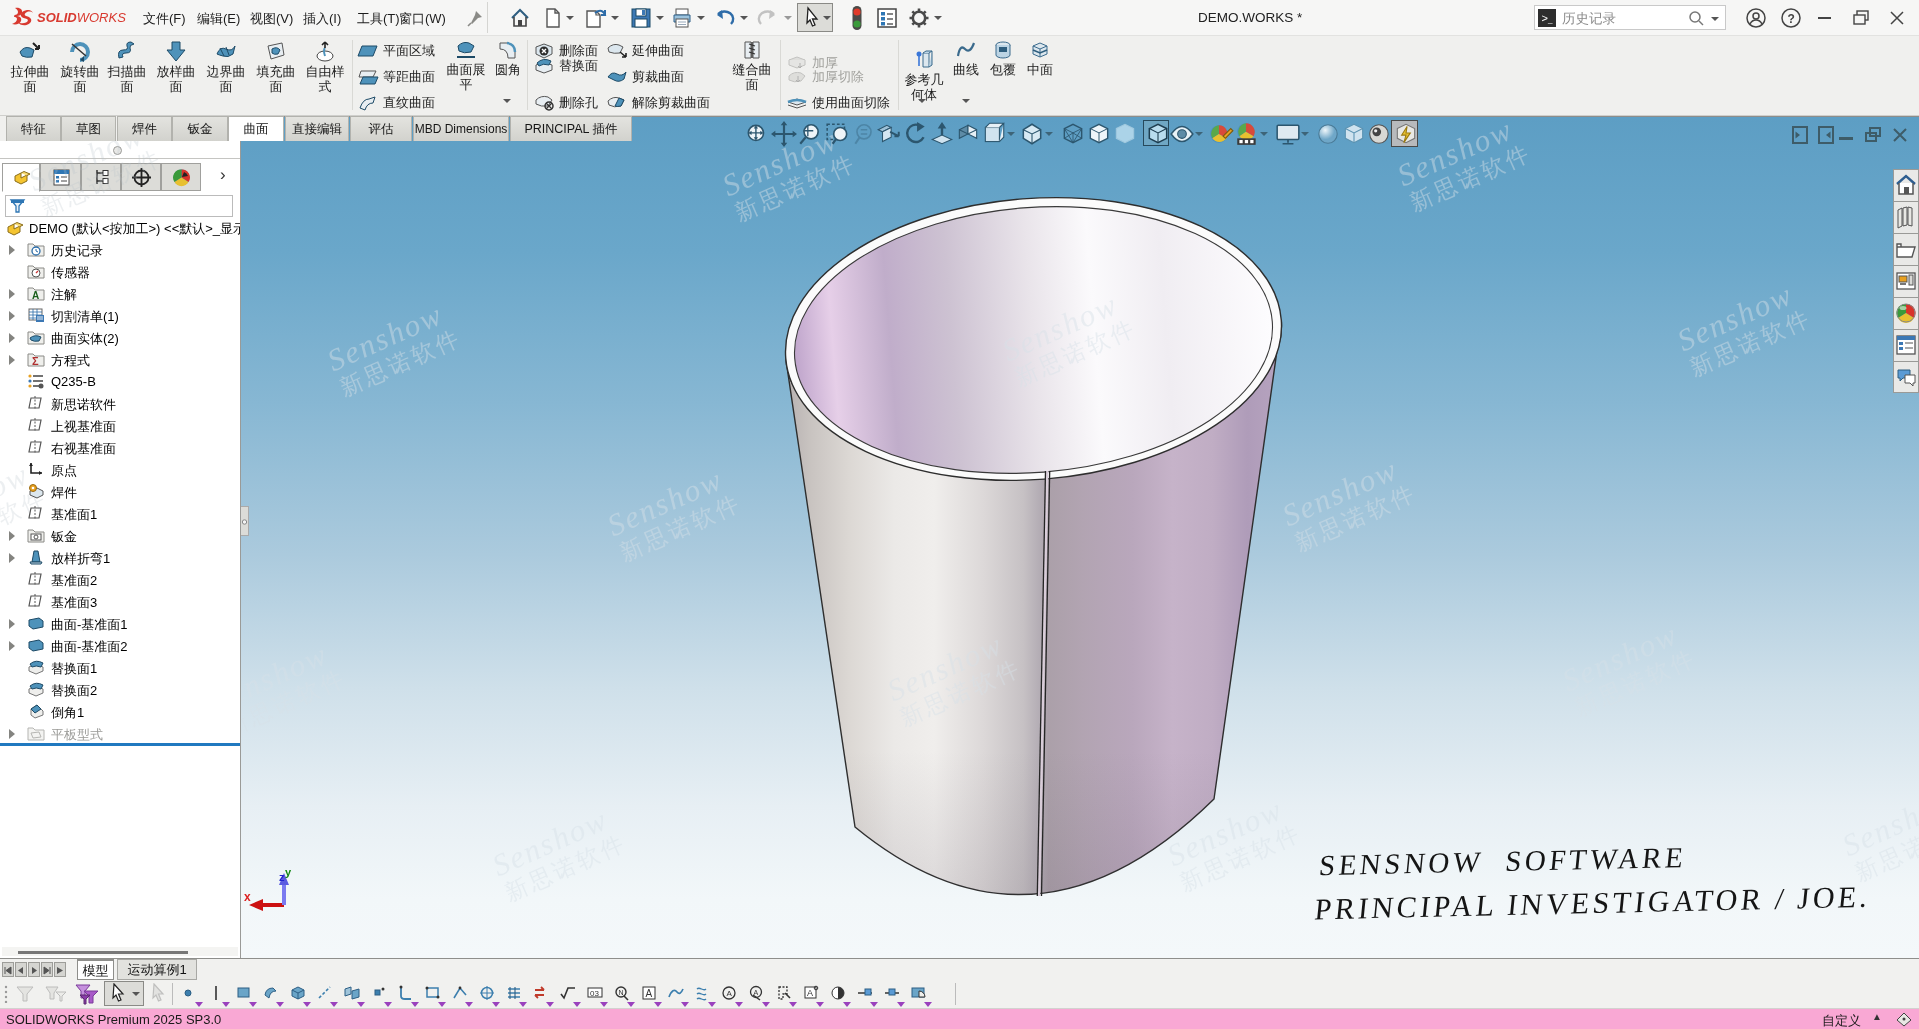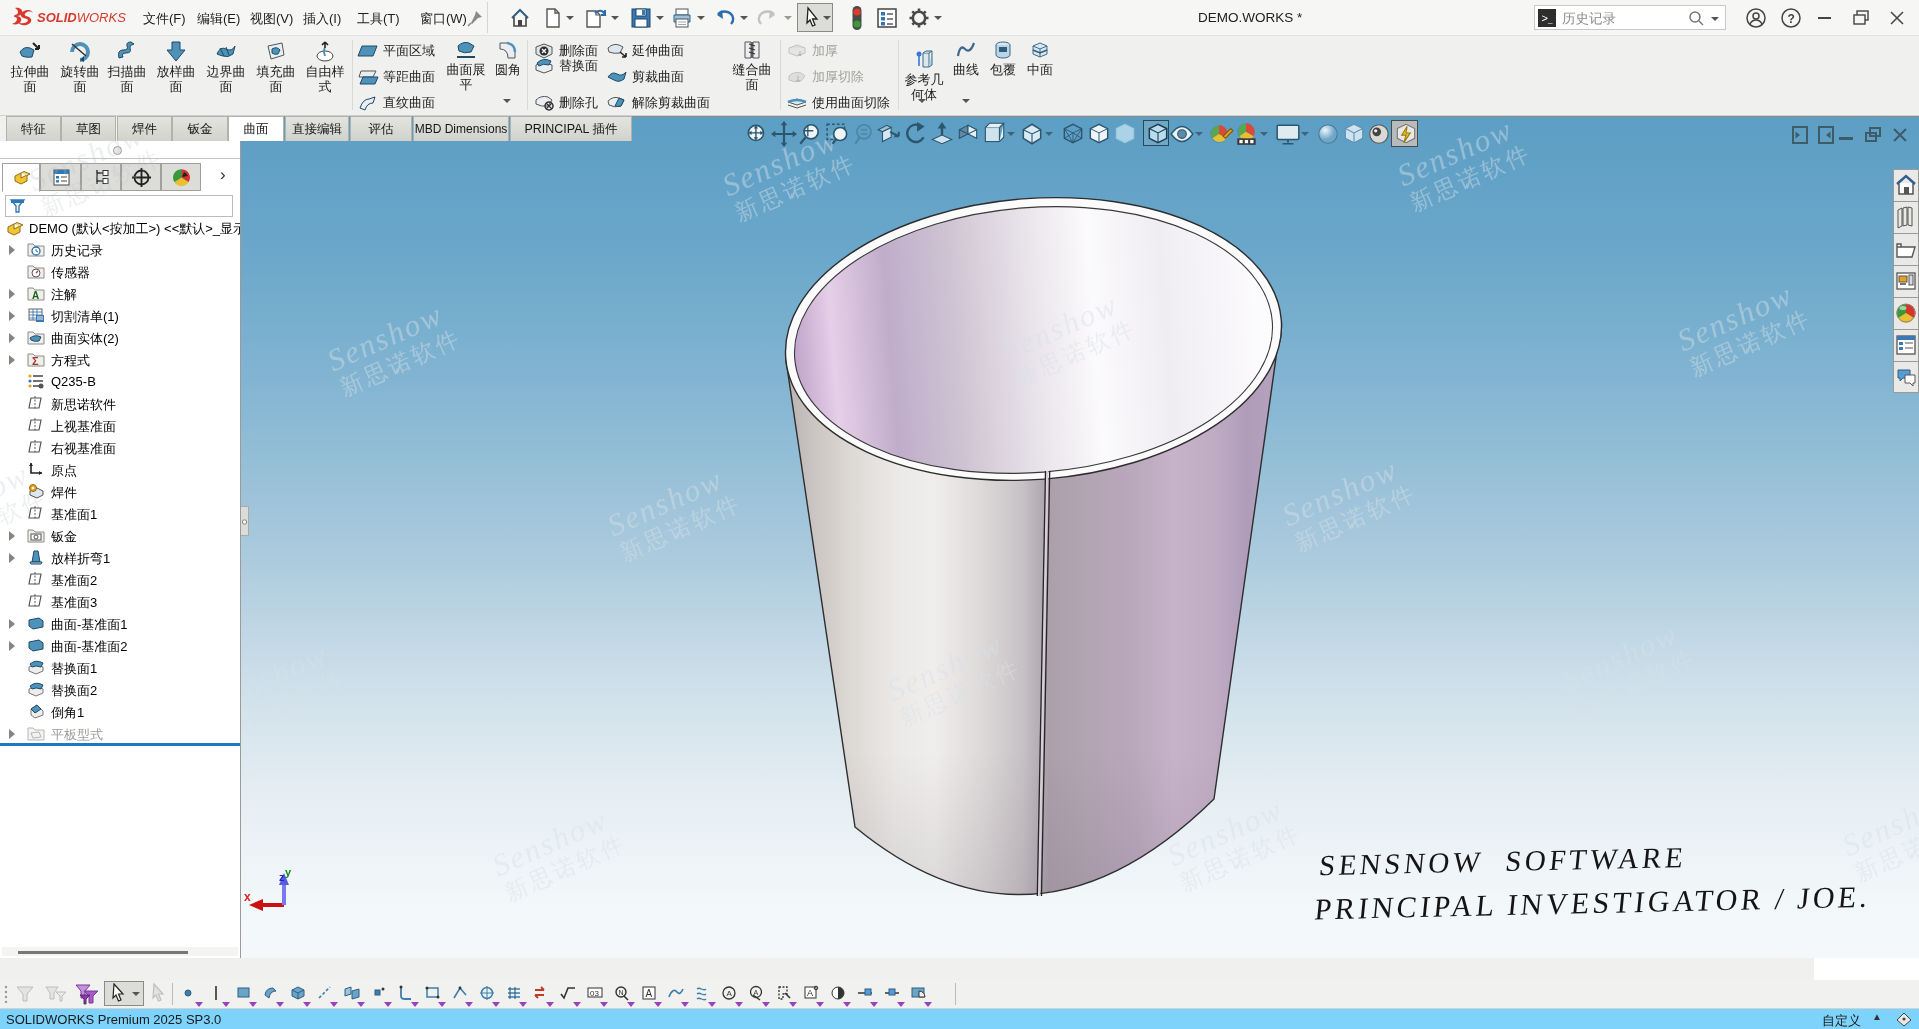--- a/index.html
+++ b/index.html
@@ -45,41 +45,41 @@
 #lpanel{position:absolute;left:0;top:141px;width:241px;height:817px;background:#fff;border-right:1px solid #9a9a97;overflow:hidden}
 .ptab{position:absolute;top:22px;height:28px;background:#dcdcd8;border:1px solid #a0a09d}
 .tree{position:absolute;left:0;top:76px;width:240px}
 .trow{position:relative;height:22px;font-size:13px;color:#000;white-space:nowrap}
 .trow .ar{position:absolute;left:9px;top:6px;width:0;height:0;border-top:5px solid transparent;border-bottom:5px solid transparent;border-left:6px solid #848480}
 .trow .ti{position:absolute;left:27px;top:2px}
 .trow .tx{position:absolute;left:51px;top:3px}
 
 #btabs{position:absolute;left:0;top:958px;width:1919px;height:22px;background:#f1f1ef;border-top:1px solid #8e8e8b}
 #btool{position:absolute;left:0;top:980px;width:1919px;height:28px;background:#f1f1ef}
-#status{position:absolute;left:0;top:1008px;width:1919px;height:21px;background:#7dd3fc;border-top:1px solid #d2d2cf;font-size:13px;color:#1a1a1a}
+#status{position:absolute;left:0;top:1008px;width:1919px;height:21px;background:#f9a8d4;border-top:1px solid #d2d2cf;font-size:13px;color:#1a1a1a}
 .navb{position:absolute;top:3px;width:12px;height:15px;background:#d5d5d1;border:1px solid #9d9d99}
 .btab{position:absolute;top:0;height:21px;font-size:13px;text-align:center;line-height:20px;color:#111}
 .ski{position:relative;display:inline-block;width:27px;height:26px;vertical-align:top}
 .ski:after{content:"";position:absolute;right:4px;bottom:0;width:0;height:0;border-left:4px solid transparent;border-right:4px solid transparent;border-top:5px solid #9a41bd}
 </style></head>
 <body>
 <div id="app">
 
 <div id="titlebar">
   <svg class="abs" style="left:7px;top:5px" width="120" height="26" viewBox="0 0 120 26">
     <path d="M8 3 C13 2 16 5 15 8 C14.5 10 12 11 10 11 C13 11.5 15 13 14 16 C13 19 9 20 5 19 C8 18 10 16 10 14 C10 12.5 8.5 12 7 12 L7.5 10 C9.5 10 11 9 11 7 C11 5 9.5 4 8 3 Z" fill="#d8392f"></path>
     <path d="M20 5 C15 6 13 9 14 11 C15 13 18 13 20 14 C21.5 14.8 21 16.5 19 17.5 C16.5 18.7 13 18.5 11 17 C12 19.5 16 21 19.5 20 C23 19 25 16.5 24 14 C23 12 20 11.5 18.5 10.8 C17 10 17.5 8 20 7 C22 6.2 24.5 6.5 26 8 C25.5 6 23 4.5 20 5 Z" fill="#d8392f"></path>
     <text x="30" y="17" font-size="13" font-weight="bold" font-style="italic" fill="#d8392f" font-family="Liberation Sans">SOLID<tspan font-weight="normal">WORKS</tspan></text>
   </svg>
   <span class="menu" style="left:143px">文件(F)</span>
   <span class="menu" style="left:197px">编辑(E)</span>
   <span class="menu" style="left:250px">视图(V)</span>
   <span class="menu" style="left:303px">插入(I)</span>
   <span class="menu" style="left:357px">工具(T)</span>
-  <span class="menu" style="left:420px">窗口(W)</span>
+  <span class="menu" style="left:399px">窗口(W)</span>
   <svg class="abs" style="left:466px;top:8px" width="20" height="20" viewBox="0 0 20 20">
         <path d="M10 3 L16 9 L12 10 L6 16 L5 15 L9 7 Z" fill="#8a8a86"></path>
         <path d="M5 15 L2 18" stroke="#8a8a86" stroke-width="1.6"></path>
       </svg>
   <div class="abs" style="left:487px;top:2px;width:1px;height:31px;background:#d5d5d2"></div>
   <div id="qat">
   <svg class="abs" style="left:509px;top:7px" width="22" height="22" viewBox="0 0 22 22">
           <path d="M3 11 L11 3 L19 11" fill="none" stroke="#2e5e80" stroke-width="2"></path>
           <path d="M5 10 L5 19 L17 19 L17 10" fill="none" stroke="#444" stroke-width="1.6"></path>
           <rect x="9" y="13" width="4" height="6" fill="#444"></rect>
@@ -255,21 +255,21 @@
   <div class="srow" style="left:606px;top:57px"><svg width="22" height="17" viewBox="0 0 22 17">
           <path d="M2 7 Q7 2 13 4 L18 6 L15 12 Q8 14 3 11 Z" fill="#e8eef2" stroke="#555"></path>
           <path d="M13 4 L18 6 L15 12 Q11 13 9 12 Z" fill="#4e92ba" stroke="#1d4a66"></path>
         </svg>解除剪裁曲面</div>
   <div class="bigbtn" style="left:728px;top:2px;width:48px"><svg class="ic" width="22" height="20" viewBox="0 0 22 20">
           <path d="M4 2 L10 2 L10 18 L4 18 Z M12 2 L18 2 L18 18 L12 18 Z" fill="#e8eef2" stroke="#555"></path>
           <path d="M11 2 L11 18" stroke="#333" stroke-width="1.2"></path>
           <path d="M8 4 L14 6 M8 8 L14 10 M8 12 L14 14" stroke="#333" stroke-width="1.2"></path>
         </svg>缝合曲<br>面</div>
 
-  <div class="srow gray" style="left:786px;top:5px"><svg width="22" height="17" viewBox="0 0 22 17" opacity=".45">
+  <div class="srow gray" style="left:786px;top:17px"><svg width="22" height="17" viewBox="0 0 22 17" opacity=".45">
           <path d="M3 6 L11 3 L19 6 L11 9 Z" fill="#c9c9c6" stroke="#8a8a87"></path>
           <path d="M3 6 L3 11 L11 14 L19 11 L19 6" fill="#d9d9d6" stroke="#8a8a87"></path>
           <path d="M14 9 L14 14 M14 14 L12 12 M14 14 L16 12" stroke="#666" fill="none"></path>
         </svg>加厚</div>
   <div class="srow gray" style="left:786px;top:31px"><svg width="22" height="17" viewBox="0 0 22 17" opacity=".45">
           <path d="M3 8 Q8 3 15 5 L19 8 L15 13 Q8 15 3 12 Z" fill="#c9c9c6" stroke="#8a8a87"></path>
           <path d="M12 8 L12 14 M12 14 L10 12 M12 14 L14 12" stroke="#666" fill="none"></path>
         </svg>加厚切除</div>
   <div class="srow" style="left:786px;top:57px"><svg width="22" height="17" viewBox="0 0 22 17">
           <path d="M2 8 L11 5 L20 8 L11 11 Z" fill="#dce7ee" stroke="#555"></path>
@@ -843,20 +843,39 @@
             <path d="M4 8 L12 7 L14 12 L6 13 Z" fill="none" stroke="#b5b5b2"></path>
           </svg>
           <span class="tx">平板型式</span>
         </div>
   </div>
   <div class="abs" style="left:0;top:602px;width:240px;height:3px;background:#2079c0"></div>
   <div class="abs" style="left:2px;top:806px;width:236px;height:9px;background:#f4f4f2"></div>
   <div class="abs" style="left:18px;top:810px;width:170px;height:3px;background:#777"></div>
 </div>
 
+<div id="btabs">
+  <div class="navb" style="left:2px"><svg width="10" height="13">
+          <path d="M3 6.5 L8 3 L8 10 Z M2 3 L2 10" stroke="#555" fill="#555" stroke-width="1"></path>
+        </svg></div>
+      <div class="navb" style="left:15px"><svg width="10" height="13">
+          <path d="M2 6.5 L7 3 L7 10 Z" fill="#555"></path>
+        </svg></div>
+      <div class="navb" style="left:28px"><svg width="10" height="13">
+          <path d="M8 6.5 L3 3 L3 10 Z" fill="#555"></path>
+        </svg></div>
+      <div class="navb" style="left:41px"><svg width="10" height="13">
+          <path d="M7 6.5 L2 3 L2 10 Z M8 3 L8 10" stroke="#555" fill="#555" stroke-width="1"></path>
+        </svg></div>
+      <div class="navb" style="left:54px"><svg width="10" height="13">
+          <path d="M2 3 L8 6.5 L2 10 Z" fill="#555"></path>
+        </svg></div>
+  <div class="btab" style="left:77px;width:37px;background:#fff;border:1px solid #8e8e8b;border-top:2px solid #8e8e8b">模型</div>
+  <div class="btab" style="left:117px;width:80px;background:#e2e2de;border:1px solid #a8a8a4">运动算例1</div>
+</div>
 <div id="btool">
   <svg class="abs" style="left:3px;top:5px" width="6" height="18">
         <circle cx="3" cy="2" r="1.2" fill="#999"></circle>
         <circle cx="3" cy="7" r="1.2" fill="#999"></circle>
         <circle cx="3" cy="12" r="1.2" fill="#999"></circle>
         <circle cx="3" cy="17" r="1.2" fill="#999"></circle>
       </svg>
   <svg class="abs" style="left:14px;top:4px" width="22" height="20" viewBox="0 0 22 20" opacity=".5">
         <path d="M3 3 L19 3 L13 10 L13 17 L9 17 L9 10 Z" fill="#d8d8d4" stroke="#888"></path>
       </svg>

